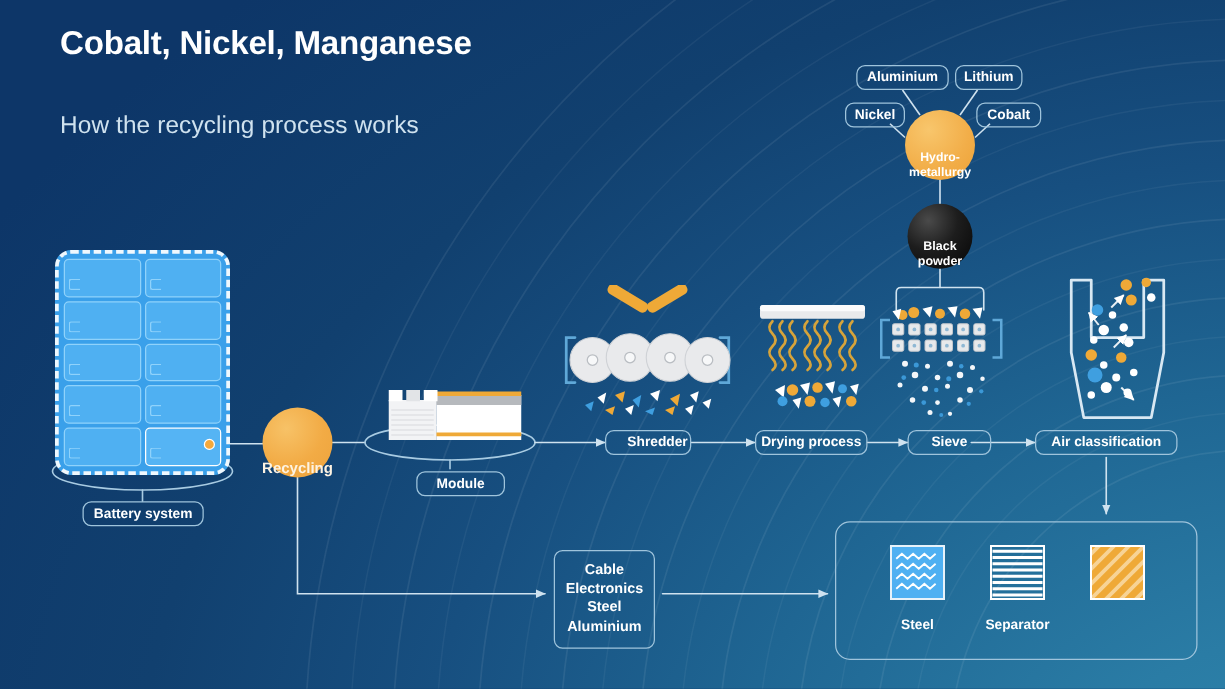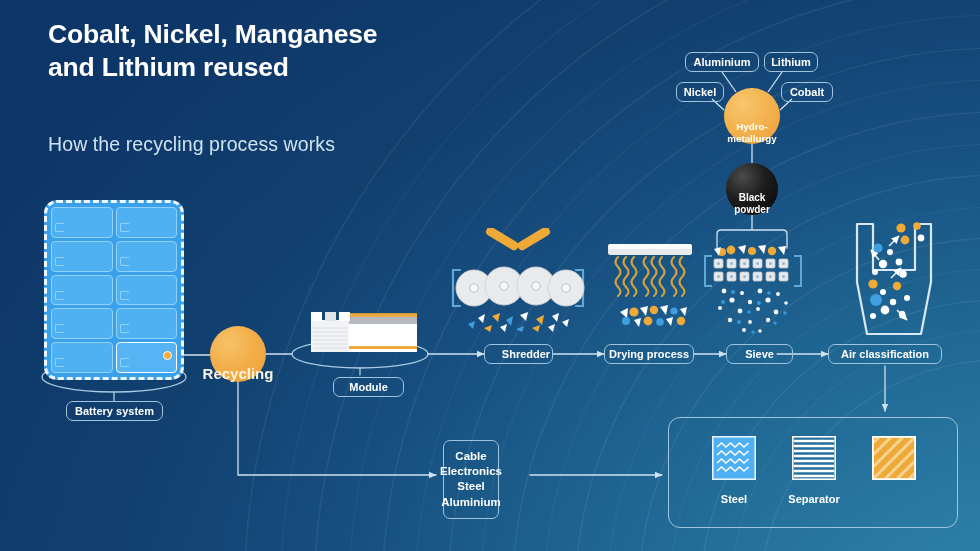--- a/index.html
+++ b/index.html
@@ -16,21 +16,21 @@
   .arcs{position:absolute;inset:0;pointer-events:none;}
 
   
   .title{
     position:absolute;left:48px;top:18px;width:460px;
     color:#ffffff;font-weight:bold;font-size:26.5px;line-height:1.24;
     letter-spacing:-0.2px;
   }
   .subtitle{
     position:absolute;left:48px;top:89px;width:460px;
-    color:#cfe2ef;font-size:19.5px;font-weight:400;letter-spacing:0.1px;margin-top:44px;
+    color:#cfe2ef;font-size:19.5px;font-weight:400;letter-spacing:0.1px;
   }
 
   
   .pill{
     position:absolute;
     border:1.3px solid #9fc4dc;border-radius:7px;
     color:#ffffff;font-weight:bold;font-size:11px;
     display:flex;align-items:center;justify-content:center;
     text-align:center;white-space:nowrap;
     padding:0 9px;height:20px;box-sizing:border-box;
@@ -43,21 +43,21 @@
 
   
   .circle{
     position:absolute;border-radius:50%;
     display:flex;align-items:flex-end;justify-content:center;
     text-align:center;font-weight:bold;color:#fff;line-height:1.15;
   }
   #recycling-node{
     width:56px;height:56px;left:210px;top:326px;
     background:radial-gradient(circle at 34% 30%, #f7c267 0%, #f2ab45 55%, #eda33c 100%);
-    font-size:15px;font-weight:600;color:#fdf3e2;
+    font-size:12px;font-weight:600;color:#fdf3e2;
   }
   #hydro-node{
     width:56px;height:56px;left:724px;top:88px;
     background:radial-gradient(circle at 34% 28%, #f8c66c 0%, #f2ae49 58%, #eda136 100%);
     font-size:9.8px;color:#ffffff;
   }
   #blackpowder-node{
     width:52px;height:52px;left:726px;top:163px;
     background:radial-gradient(circle at 32% 26%, #4a4a4a 0%, #1d1d1d 45%, #050505 100%);
     font-size:10px;color:#ffffff;
@@ -129,21 +129,20 @@
       <circle cx="1000" cy="600" r="456"></circle>
       <circle cx="1000" cy="600" r="520"></circle>
       <circle cx="1000" cy="600" r="585"></circle>
       <circle cx="1000" cy="600" r="651"></circle>
       <circle cx="1000" cy="600" r="720"></circle>
     </g>
   </svg>
 
   <div class="title">
     <div>Cobalt, Nickel, Manganese</div>
-    <div>and Lithium reused</div>
   </div>
   <div class="subtitle">How the recycling process works</div>
 
   <svg class="arcs" width="980" height="551" viewBox="0 0 980 551">
     <defs>
       <marker id="ah" markerWidth="7" markerHeight="7" refX="5.6" refY="3" orient="auto">
         <path d="M0,0.4 L6,3 L0,5.6 Z" fill="#cfe2ef"></path>
       </marker>
     </defs>
     <g fill="none" stroke="#cfe2ef" stroke-width="1.3" stroke-linecap="round">
@@ -445,21 +444,21 @@
       <div>Black</div>
       <div>powder</div>
     </div>
   </div>
 
   <div class="pill" style="left:685px;top:52px;width:74px;">Aluminium</div>
   <div class="pill" style="left:764px;top:52px;width:54px;">Lithium</div>
   <div class="pill" style="left:676px;top:82px;width:48px;">Nickel</div>
   <div class="pill" style="left:781px;top:82px;width:52px;">Cobalt</div>
 
-  <div class="pill multi" style="left:443px;top:440px;width:56px;align-items:center;">
+  <div class="pill multi" style="left:443px;top:440px;width:81px;align-items:center;">
     <div>
       <div>Cable</div>
       <div>Electronics</div>
       <div>Steel</div>
       <div>Aluminium</div>
     </div>
   </div>
 
   <div id="materials-panel">
 

